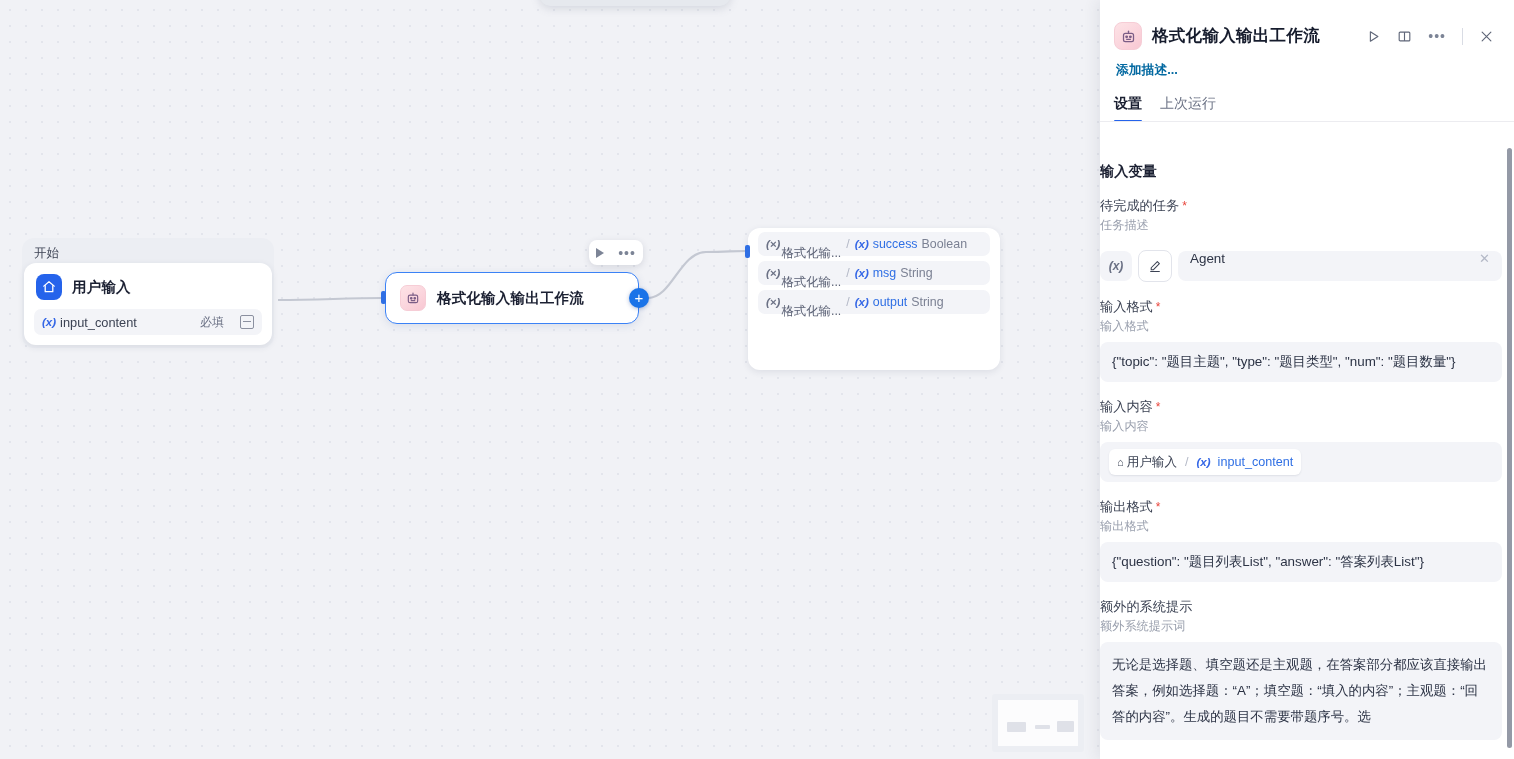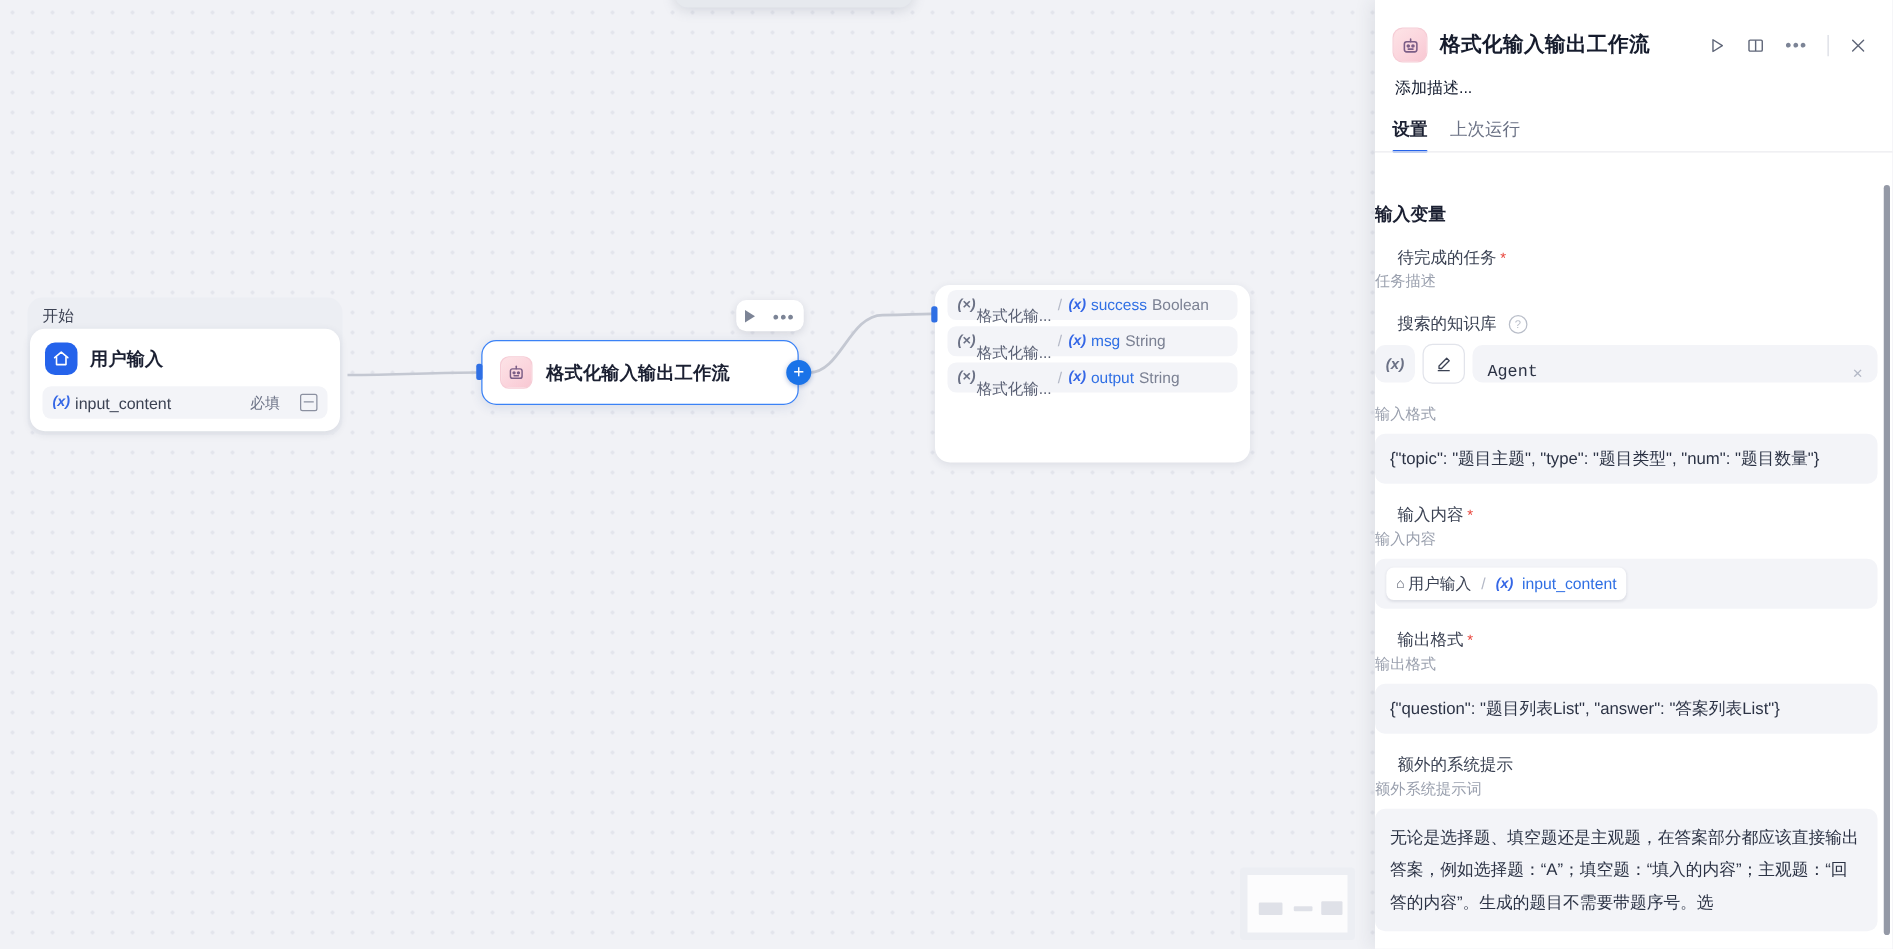--- a/index.html
+++ b/index.html
@@ -128,35 +128,35 @@
   .panel-head{display:flex;align-items:center;padding:22px 20px 0 14px;gap:10px;}
   .panel-app-icon{
     width:26px;height:26px;border-radius:8px;flex:0 0 auto;
     background:linear-gradient(140deg,#fde3e6 0%,#fbd5dd 55%,#f8c7d2 100%);
     border:1px solid #f6cdd6;display:flex;align-items:center;justify-content:center;
   }
   .panel-title{font-size:16.5px;font-weight:700;color:#161c2d;letter-spacing:.3px;}
   .panel-actions{margin-left:auto;display:flex;align-items:center;gap:16px;}
   .ico-btn{display:flex;align-items:center;justify-content:center;cursor:pointer;}
   .vdiv{width:1px;height:17px;background:#d9dce4;}
-  .panel-desc{padding:12px 20px 0 16px;font-size:12.8px;color:#0f172a;}
+  .panel-desc{padding:12px 20px 0 16px;font-size:12.8px;color:#0369a1;font-weight:bold;}
   .tabs{display:flex;gap:18px;padding:16px 20px 0 14px;position:relative;}
   .tab{font-size:14px;color:#6b7285;padding-bottom:9px;cursor:pointer;}
   .tab.active{color:#1b2032;font-weight:700;position:relative;}
   .tab.active:after{
     content:"";position:absolute;left:0;right:0;bottom:0;height:2.5px;background:#2563eb;border-radius:2px;
   }
   .tabs-rule{position:absolute;left:0;right:0;bottom:0;height:1px;background:#ececf0;}
 
   .panel-body{
     position:absolute;left:0;right:0;top:142px;bottom:0;overflow:hidden;padding:0 12px 0 0;
   }
   .section-title{font-size:14.2px;font-weight:700;color:#1b2032;margin:20px 0 0 0;}
   .field{margin-top:16px;}
-  .f-label{font-size:13.2px;color:#3b4253;margin-left:18px;}
+  .f-label{font-size:13.2px;color:#3b4253;}
   .star{color:#e8453c;margin-left:3px;font-size:12px;}
   .f-sub{font-size:12.2px;color:#9aa0ae;margin-top:2px;}
   .f-box{
     margin-top:7px;background:#f3f4f8;border-radius:8px;padding:10px 12px;
     font-size:13.4px;color:#2c3345;line-height:20px;box-sizing:border-box;
   }
   .help-q{
     display:inline-flex;width:13px;height:13px;border:1px solid #b9bec9;border-radius:50%;
     color:#b9bec9;font-size:9px;align-items:center;justify-content:center;margin-left:6px;
     vertical-align:1px;
@@ -164,22 +164,22 @@
   .kb-row{margin-top:7px;display:flex;align-items:center;gap:6px;}
   .kb-x{
     width:32px;height:30px;border-radius:8px;background:#f3f4f8;display:flex;
     align-items:center;justify-content:center;color:#6b7185;font-size:12px;font-weight:700;font-style:italic;
   }
   .kb-pen{
     width:32px;height:30px;border-radius:8px;background:#fff;border:1px solid #e2e4eb;
     display:flex;align-items:center;justify-content:center;
   }
   .kb-val{
-    flex:1;height:30px;border-radius:8px;background:#f3f4f8;display:flex;align-items:flex-end;
-    padding:0 12px;font-size:13.4px;color:#2c3345;box-sizing:border-box;font-family:Liberation Mono, monospace;
+    flex:1;height:30px;border-radius:8px;background:#f3f4f8;display:flex;align-items:flex-start;
+    padding:0 12px;font-size:13.4px;color:#2c3345;box-sizing:border-box;
   }
   .kb-clear{margin-left:auto;color:#b3b8c6;font-size:13px;cursor:pointer;}
   .chip{
     display:inline-flex;align-items:center;background:#fff;border-radius:6px;padding:3px 8px;
     font-size:12.6px;box-shadow:0 1px 2px rgba(40,50,80,.10);gap:3px;
   }
   .chip .home{color:#4b5263;font-size:11px;}
   .chip .cname{color:#3b4253;}
   .chip .cvar{color:#2f6fe4;}
 
@@ -334,40 +334,39 @@
       <div class="section-title">输入变量</div>
 
       <div class="field">
         <div class="f-label">
           <span>待完成的任务</span><span class="star">*</span>
         </div>
         <div class="f-sub">任务描述</div>
       </div>
 
       <div class="field">
-        <div class="f-label">
-          <span>搜索的知识库</span>
-          <span class="help-q">?</span>
-        </div>
         <div class="kb-row">
           <div class="kb-x">(x)</div>
           <div class="kb-pen">
             <svg width="14" height="14" viewBox="0 0 24 24" fill="none" stroke="#3b4253" stroke-width="1.8" stroke-linecap="round" stroke-linejoin="round">
               <path d="M16 4.5 19.5 8 9 18.5H5.5V15z"></path>
                 <path d="M4.5 21.5h15"></path>
               </svg>
           </div>
           <div class="kb-val">
             <span>Agent</span>
             <span class="kb-clear">✕</span>
           </div>
         </div>
       </div>
 
       <div class="field">
+        <div class="f-label">
+          <span>输入格式</span><span class="star">*</span>
+        </div>
         <div class="f-sub">输入格式</div>
         <div class="f-box">{"topic": "题目主题", "type": "题目类型", "num": "题目数量"}</div>
       </div>
 
       <div class="field">
         <div class="f-label">
           <span>输入内容</span><span class="star">*</span>
         </div>
         <div class="f-sub">输入内容</div>
         <div class="f-box" style="padding:7px 9px;">

